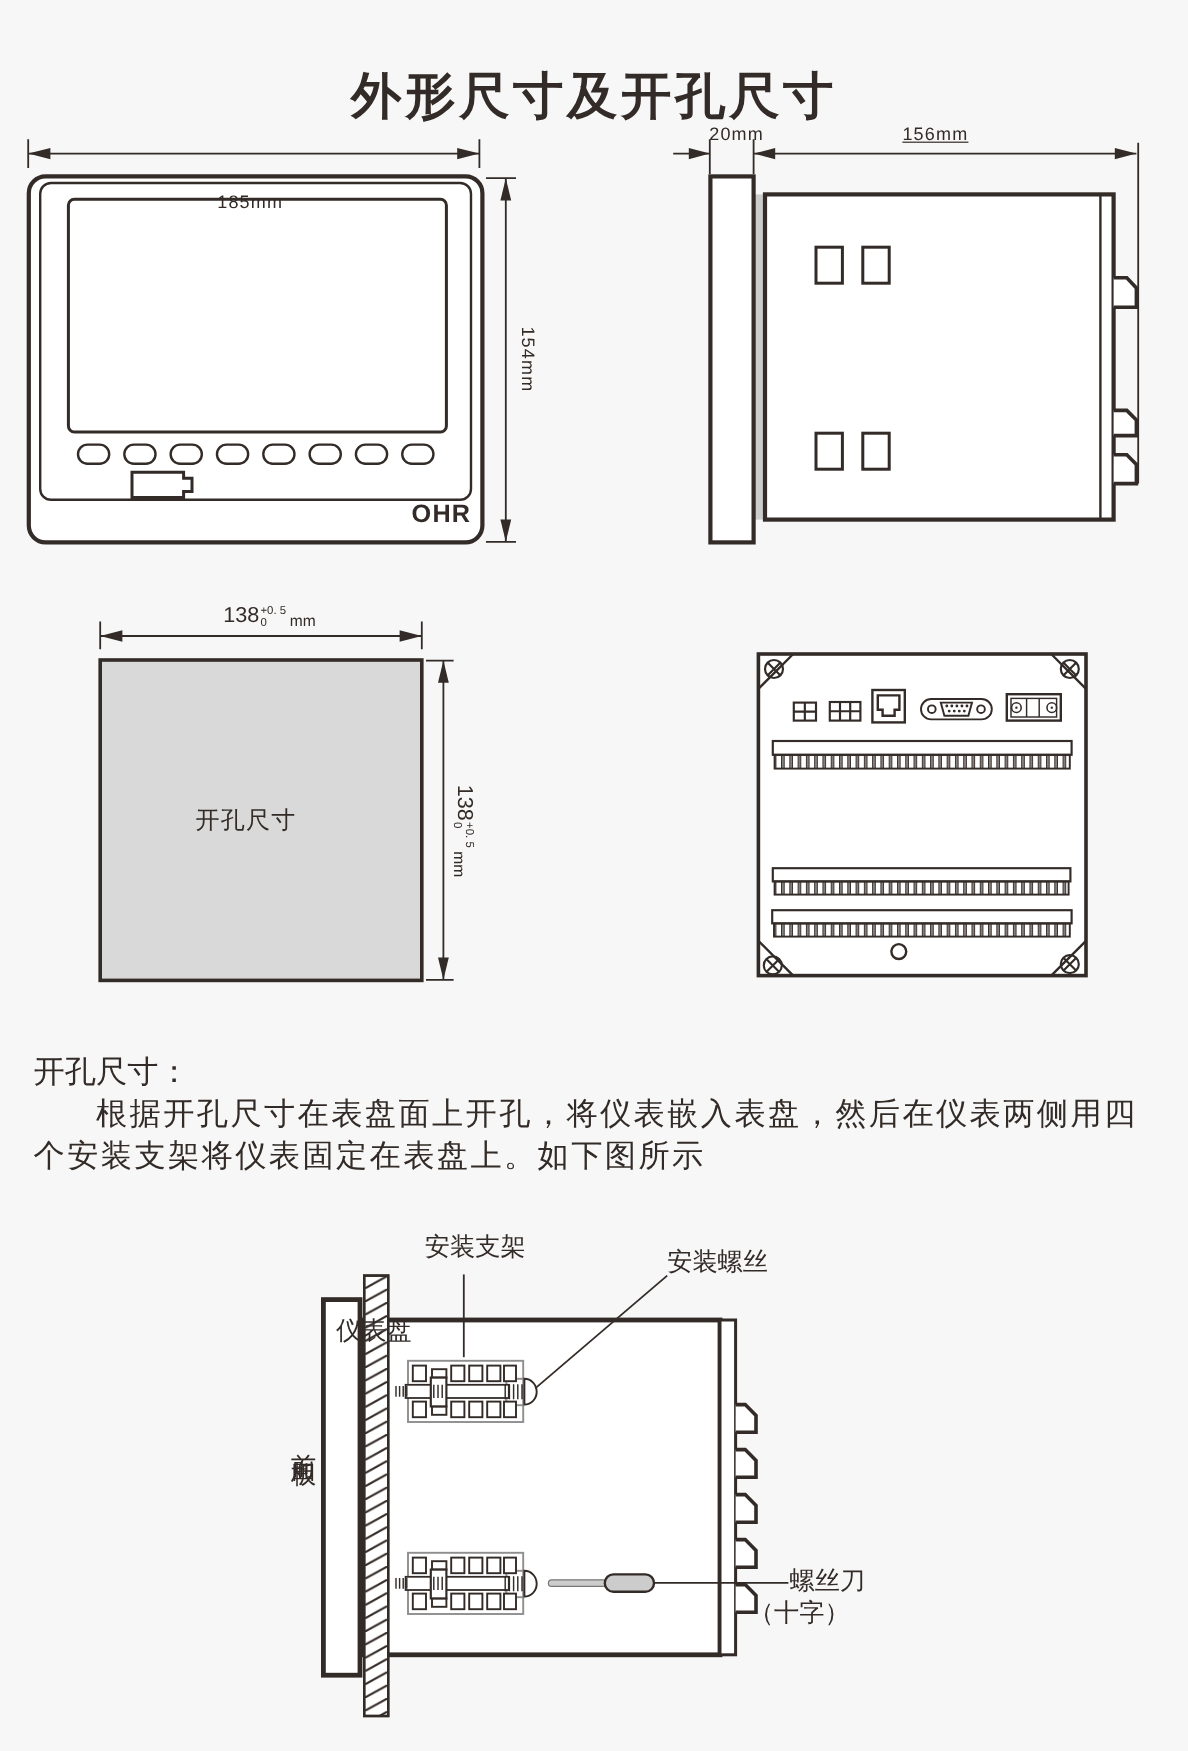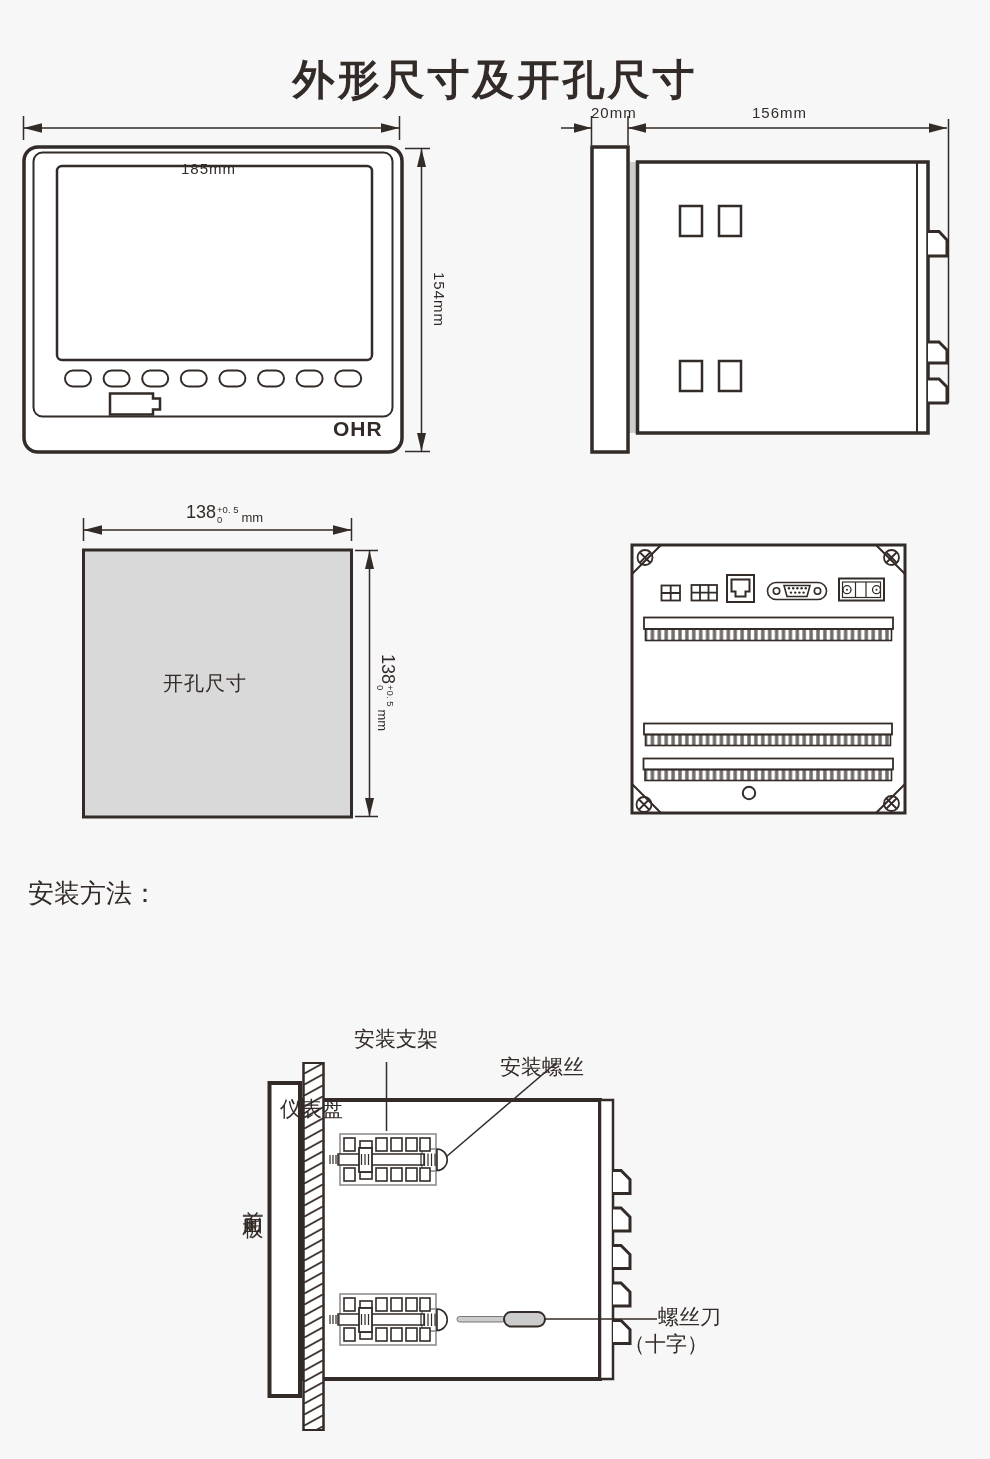--- a/index.html
+++ b/index.html
@@ -213,44 +213,45 @@
         <rect x="457" y="1316.5" width="48" height="5.5" rx="2.7" fill="#cccccc" stroke="#777" stroke-width="1"></rect>
         <rect x="504" y="1312" width="41" height="14.5" rx="7.2" fill="#cccccc" stroke-width="2"></rect>
       </g>
     </g>
   </svg>
 
   <div class="txt title">外形尺寸及开孔尺寸</div>
 
   <div class="txt dim" style="left:181px;top:112px;margin-top:48px;">185mm</div>
   <div class="txt dim rot" style="left:448px;top:272px;">154mm</div>
-  <div class="txt logo" style="left:333px;top:417px;">OHR</div>
+  <div class="txt logo" style="left:343px;top:417px;">OHR</div>
 
   <div class="txt dim" style="left:591px;top:104px;">20mm</div>
-  <div class="txt dim" style="left:752px;top:104px;">156mm</div>
+  <div class="txt dim" style="left:752px;top:104px;text-decoration:underline;">156mm</div>
 
   <div class="txt tdim" style="left:186px;top:503px;">
     <span class="v">138</span>
     <span class="tol">
       <span>+0. 5</span>
       <span>0</span>
     </span>
     <span class="u">mm</span>
   </div>
   <div class="txt tdim rot" style="left:397px;top:654px;">
     <span class="v">138</span>
     <span class="tol">
       <span>+0. 5</span>
       <span>0</span>
     </span>
     <span class="u">mm</span>
   </div>
   <div class="txt cutlabel" style="left:163px;top:670px;">开孔尺寸</div>
 
-  <div class="txt para-head" style="left:28px;top:876px;">安装方法：</div>
+  <div class="txt para-head" style="left:28px;top:876px;">开孔尺寸：</div>
+  <div class="txt para" style="left:28px;top:911px;width:940px;">根据开孔尺寸在表盘面上开孔，将仪表嵌入表盘，然后在仪表两侧用四个安装支架将仪表固定在表盘上。如下图所示</div>
 
   <div class="txt callout" style="left:280px;top:1095px;">仪表盘</div>
   <div class="txt callout" style="left:354px;top:1025px;">安装支架</div>
-  <div class="txt callout" style="left:500px;top:1037px;margin-top:16px;">安装螺丝</div>
+  <div class="txt callout" style="left:556px;top:1037px;">安装螺丝</div>
   <div class="txt vtext" style="left:239px;top:1194px;">前面板</div>
   <div class="txt callout" style="left:658px;top:1303px;">螺丝刀</div>
   <div class="txt callout" style="left:624px;top:1330px;">（十字）</div>
 </div>
 
 </body></html>

